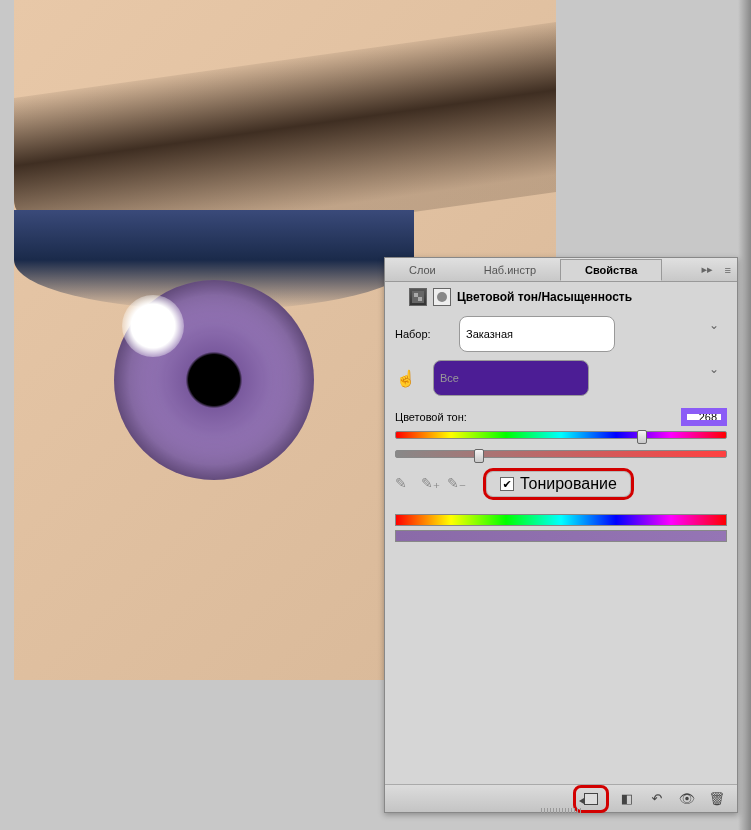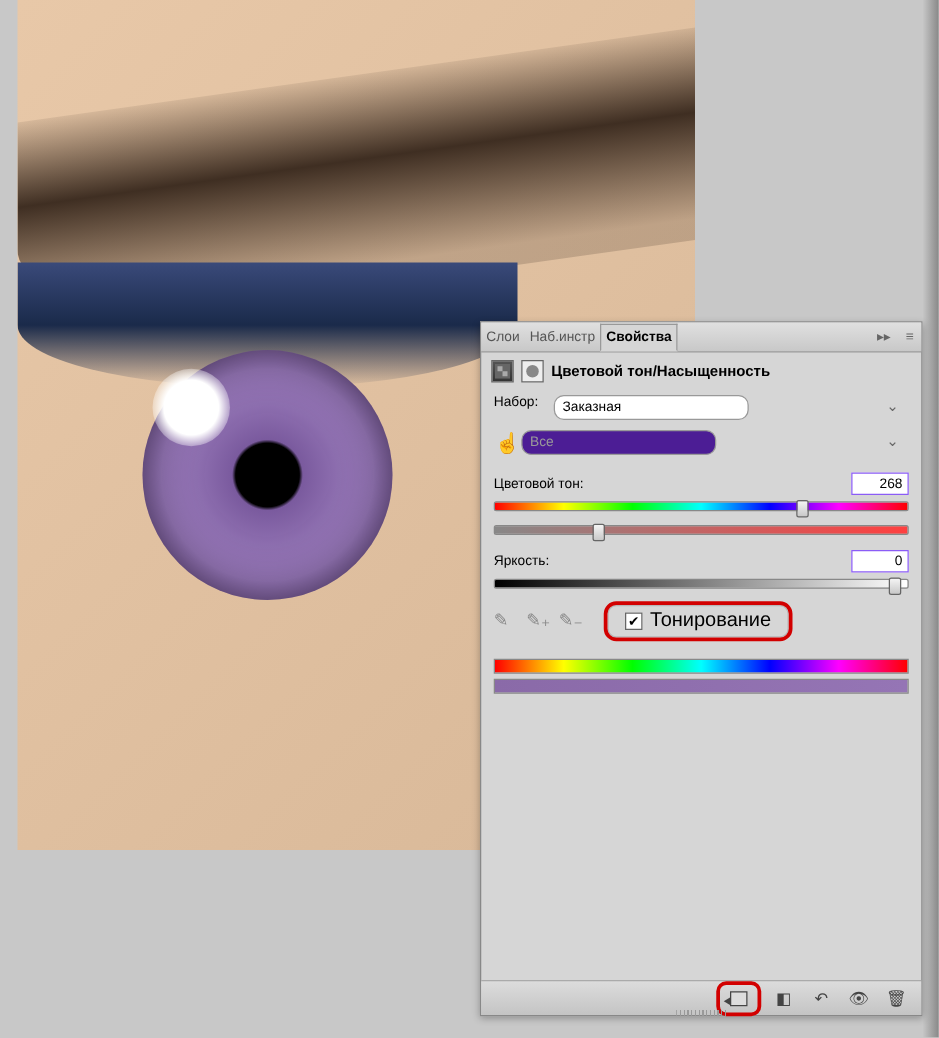--- a/index.html
+++ b/index.html
@@ -9,43 +9,43 @@
   .image-holder { position: absolute; left: 0; top: 0; width: 542px; height: 680px; background: linear-gradient(135deg, #e8c8a8, #d8b898); overflow: hidden; }
   .eye-area { position: absolute; top: 260px; left: 40px; width: 320px; height: 220px; }
   .iris { position: absolute; top: 20px; left: 60px; width: 200px; height: 200px; border-radius: 50%; background: radial-gradient(circle at 50% 50%, #000 18%, #7a5a9e 20%, #8e6fb0 40%, #9878ba 60%, #6a4a8a 90%); box-shadow: inset 0 0 40px rgba(0,0,0,0.5); }
   .highlight { position: absolute; top: 295px; left: 108px; width: 62px; height: 62px; background: radial-gradient(#fff 50%, rgba(255,255,255,0.2) 75%, rgba(255,255,255,0)); border-radius: 50%; }
   .brow { position: absolute; top: 60px; left: 0; width: 542px; height: 170px; background: linear-gradient(180deg, rgba(60,45,35,0.1), rgba(45,30,20,0.9) 40%, rgba(60,45,35,0.2) 90%); border-radius: 0 0 0 40%; transform: skewY(-8deg); }
   .lashes-top { position: absolute; top: 210px; left: 0; width: 400px; height: 100px; background: linear-gradient(180deg, #3a4a7a, #1a2a4a 50%, rgba(0,0,0,0)); border-radius: 0 0 50% 50%; }
 
   .panel { position: absolute; right: 13px; top: 257px; width: 354px; height: 556px; background: #d6d6d6; border: 1px solid #888; display: flex; flex-direction: column; box-shadow: 0 2px 6px rgba(0,0,0,0.3); }
   
   .tabs { display: flex; align-items: center; height: 24px; background: linear-gradient(#e0e0e0, #c8c8c8); border-bottom: 1px solid #999; font-size: 11px; }
-  .tab { padding: 4px 4px; color: #555; cursor: pointer; }
+  .tab { padding: 4px 24px; color: #555; cursor: pointer; }
   .tab.active { background: #d6d6d6; border: 1px solid #999; border-bottom: 1px solid #d6d6d6; margin-bottom: -1px; color: #000; font-weight: bold; text-align: right; }
   .tabs-spacer { flex: 1; }
   .tabs-icon { padding: 0 6px; color: #666; font-size: 11px; cursor: pointer; }
   
-  .panel-header { display: flex; align-items: center; padding: 6px 8px; gap: 6px; font-size: 12px; }
+  .panel-header { display: flex; align-items: center; padding: 6px 24px; gap: 6px; font-size: 12px; }
   .hdr-icon { width: 18px; height: 18px; background: #888; display: inline-flex; align-items: center; justify-content: center; border: 1px solid #666; }
   .hdr-icon.adj { background: linear-gradient(#555, #333); }
   .hdr-icon.mask { background: #eee; }
   .hdr-icon.mask .dot { width: 10px; height: 10px; border-radius: 50%; background: #888; }
   .panel-title { font-weight: bold; font-size: 12px; }
 
-  .row { display: flex; align-items: flex-start; padding: 4px 10px; gap: 0; font-size: 11px; }
+  .row { display: flex; align-items: center; padding: 4px 10px; gap: 16px; font-size: 11px; }
   .lbl { width: 48px; }
-  .select { flex: 1; height: 20px; background: #fff; border: 1px solid #999; border-radius: 8px; font-size: 11px; padding: 1px 6px; position: relative; appearance: none; -webkit-appearance: none; }
+  .select { flex: 1; height: 36px; background: #fff; border: 1px solid #999; border-radius: 8px; font-size: 11px; padding: 1px 6px; position: relative; appearance: none; -webkit-appearance: none; }
   .select-wrap { flex: 1; position: relative; }
   .select-wrap::after { content: '⌄'; position: absolute; right: 8px; top: 2px; font-size: 12px; color: #666; pointer-events: none; }
   .select.disabled { background: #4c1d95; color: #999; }
   .finger-icon { width: 22px; height: 22px; display: inline-flex; align-items: center; justify-content: center; font-size: 16px; color: #666; }
   
   .slider-section { padding: 2px 10px 4px 10px; }
   .slider-head { display: flex; justify-content: space-between; align-items: center; font-size: 11px; margin-top: 6px; }
-  .val-input { width: 46px; height: 18px; background: #fff; border: 1px solid #8b5cf6; font-size: 11px; text-align: right; padding-right: 4px; }
+  .val-input { width: 46px; height: 18px; background: #fff; border: 6px solid #8b5cf6; font-size: 11px; text-align: right; padding-right: 4px; }
   .slider-track { position: relative; height: 10px; margin-top: 5px; width: 100%; border-radius: 2px; }
   .track-hue { background: linear-gradient(90deg, #ff0000, #ffff00, #00ff00, #00ffff, #0000ff, #ff00ff, #ff0000); height: 8px; border: 1px solid #888; }
   .track-plain { background: linear-gradient(90deg, #888, #ff4040); height: 8px; border: 1px solid #888; }
   .track-light { background: linear-gradient(90deg, #000, #fff); height: 8px; border: 1px solid #888; }
   .thumb { position: absolute; top: -2px; width: 10px; height: 14px; background: linear-gradient(#f4f4f4, #c8c8c8); border: 1px solid #666; border-radius: 2px; transform: translateX(-50%); cursor: pointer; }
   
   .eyedroppers { display: flex; gap: 8px; padding: 6px 10px; align-items: center; }
   .dropper { width: 18px; height: 18px; font-size: 14px; color: #888; cursor: pointer; }
   
   .colorize-box { display: inline-flex; align-items: center; gap: 6px; padding: 4px 14px; border: 3px solid #d20000; border-radius: 10px; box-shadow: 0 0 0 1px rgba(0,0,0,0.15) inset; margin-left: 10px; }
@@ -128,29 +128,20 @@
       <div class="thumb" style="left:74.4%"></div>
     </div>
   </div>
 
   <div class="slider-section">
     <div class="slider-track track-plain">
       <div class="thumb" style="left:25%"></div>
     </div>
   </div>
 
-  <div class="slider-section">
-    <div class="slider-head">
-      <span>Яркость:</span>
-      <input class="val-input" value="0" style="">
-    </div>
-    <div class="slider-track track-light">
-      <div class="thumb" style="left:97%"></div>
-    </div>
-  </div>
 
   <div class="eyedroppers">
     <span class="dropper">✎</span>
     <span class="dropper">✎₊</span>
     <span class="dropper">✎₋</span>
     <span class="colorize-box">
       <span class="chk">✔</span>
       <span style="font-size:16px;">Тонирование</span>
     </span>
   </div>

